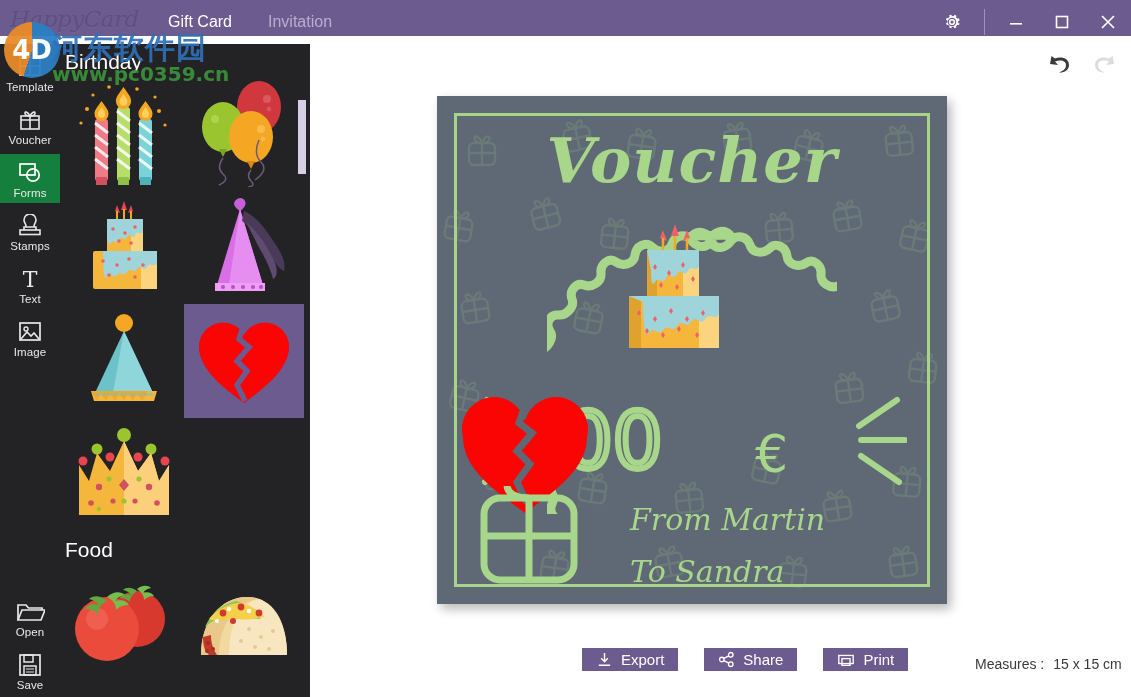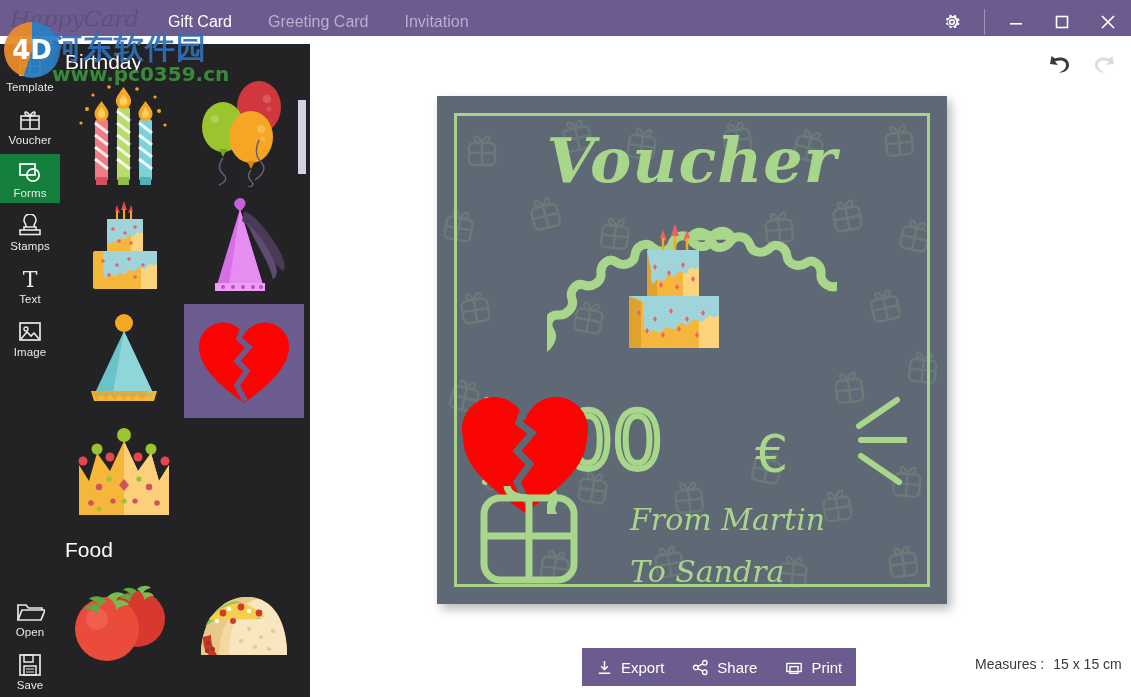--- a/index.html
+++ b/index.html
@@ -106,22 +106,22 @@
   .giftbox{position:absolute;left:42px;top:390px;width:100px;height:98px;}
   .fromto{
     position:absolute;left:152px;top:398px;
     font-family:"DejaVu Serif", serif;font-style:italic;
     font-size:30px;color:#a8d68a;line-height:52px;margin-left:41px;
   }
 
   
   .actions{position:absolute;left:272px;top:604px;display:flex;align-items:center;}
   .abtn{
-    height:38px;background:#6b5b8e;color:#fff;display:flex;align-items:center;
-    padding:0 14px;margin-right:0;font-size:15px;
+    height:23px;background:#6b5b8e;color:#fff;display:flex;align-items:center;
+    padding:0 14px;margin-right:26px;font-size:15px;
   }
   .abtn .ai{margin-right:8px;display:flex;align-items:center;}
   .measures{
     position:absolute;left:665px;top:612px;font-size:14px;color:#3a3a3a;
     white-space:nowrap;
   }
   .measures b{font-weight:normal;margin-left:9px;}
 
   
   .wm{position:absolute;left:0;top:0;width:300px;height:110px;pointer-events:none;text-align:right;}
@@ -148,21 +148,20 @@
 </head>
 <body>
 
 <div class="app">
 
   <div class="titlebar">
     <div class="brand">HappyCard</div>
 
     <div class="tabs">
       <div class="tab active">Gift Card</div>
-      <div class="tab">Greeting Card</div>
       <div class="tab">Invitation</div>
     </div>
 
     <div class="winctl">
       <div class="gear">
         <span>
           <svg width="22" height="22" viewBox="0 0 24 24">
               <path fill="#fff" d="M12 8.6a3.4 3.4 0 100 6.8 3.4 3.4 0 000-6.8zm0 5.1a1.7 1.7 0 110-3.4 1.7 1.7 0 010 3.4z"></path>
               <path fill="#fff" d="M20.3 13.6l-1.6-.5a6.9 6.9 0 000-2.2l1.6-.5-.7-2.4-1.6.5a6.9 6.9 0 00-1.6-1.6l.5-1.6L14.5 4l-.5 1.6a6.9 6.9 0 00-2.2 0L11.3 4 8.9 4.7l.5 1.6A6.9 6.9 0 007.8 7.9l-1.6-.5-.7 2.4 1.6.5a6.9 6.9 0 000 2.2l-1.6.5.7 2.4 1.6-.5a6.9 6.9 0 001.6 1.6l-.5 1.6 2.4.7.5-1.6a6.9 6.9 0 002.2 0l.5 1.6 2.4-.7-.5-1.6a6.9 6.9 0 001.6-1.6l1.6.5.7-2.4zM12 16.6A4.6 4.6 0 1116.6 12 4.6 4.6 0 0112 16.6z"></path>
             </svg>

